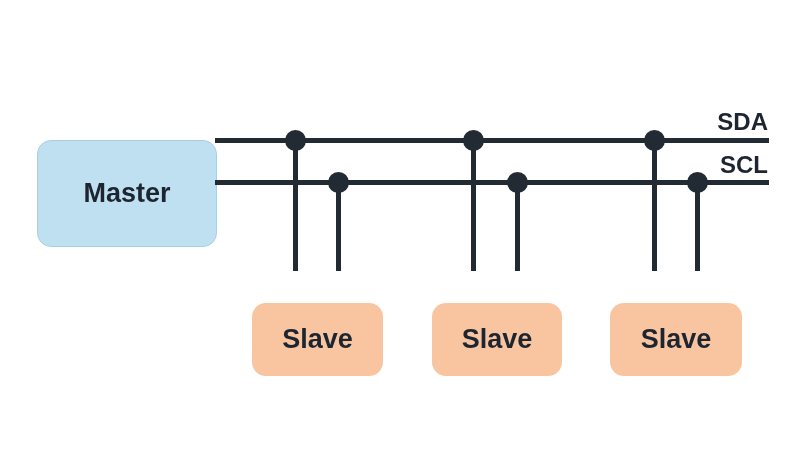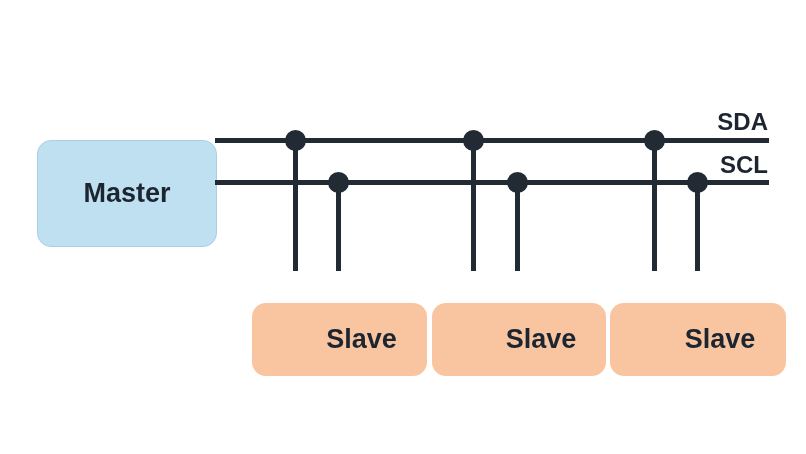--- a/index.html
+++ b/index.html
@@ -28,21 +28,20 @@
     background:var(--master-fill);
     border:1px solid var(--master-border);
     border-radius:14px;
     font-size:27px;
   }
   .slave{
     top:271px;width:131px;height:73px;
     background:var(--slave-fill);
     border-radius:14px;
     font-size:27px;
-    padding-left:44px;
   }
   .slave-1{left:252px;}
   .slave-2{left:432px;width:130px;}
   .slave-3{left:610px;width:132px;}
   .bus{
     position:absolute;height:5px;background:var(--line);
     left:215px;width:554px;
   }
   .bus-sda{top:138px;}
   .bus-scl{top:180px;}

